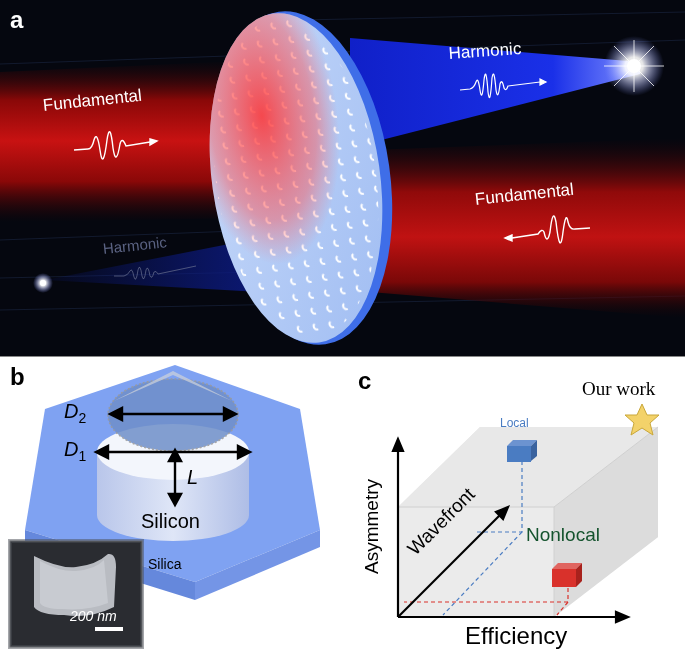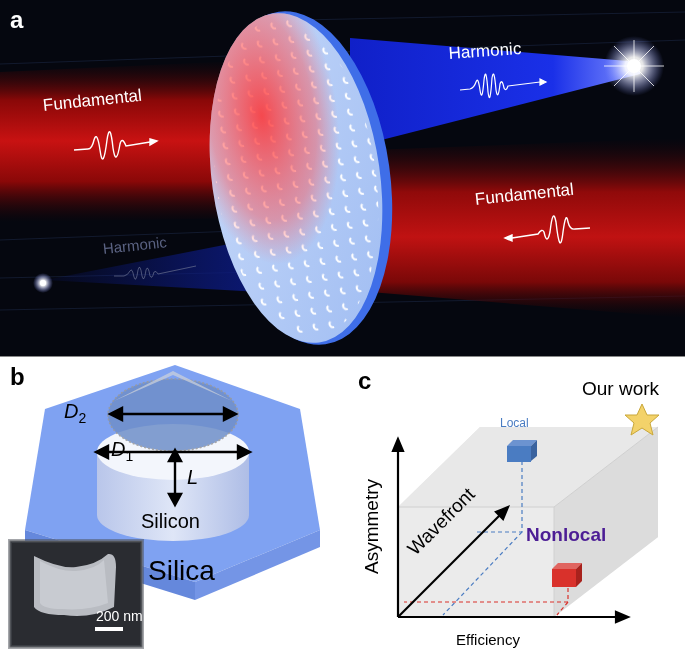--- a/index.html
+++ b/index.html
@@ -160,25 +160,25 @@
       <rect x="10" y="184" width="132" height="106" fill="#2a2c31" stroke="#888" stroke-width="1"></rect>
       <rect x="10" y="184" width="132" height="106" fill="none" stroke="#4a4d55" stroke-width="4" opacity="0.5"></rect>
       <path d="M34 199 Q60 212 76 210 Q96 208 108 197 Q116 196 116 210 L114 250 Q90 262 64 258 Q40 258 34 250 Z" fill="#b9bcc2"></path>
       <path d="M40 204 Q60 215 76 214 Q96 212 104 203 L108 246 Q88 254 62 252 Q44 252 40 246 Z" fill="#cfd2d7" opacity="0.7"></path>
       <rect x="95" y="270" width="28" height="4" fill="#ffffff"></rect>
     </g>
   </svg>
 
   <div class="panel-letter" style="left:10px; top:8px; color:#000;">b</div>
   <div class="t" style="left:64px; top:44px; font-size:20px; font-style:italic;"><span>D</span><sub style="font-style:normal; font-size:14px;">2</sub></div>
-  <div class="t" style="left:64px; top:82px; font-size:20px; font-style:italic;margin-left:47px;"><span>D</span><sub style="font-style:normal; font-size:14px;">1</sub></div>
+  <div class="t" style="left:64px; top:82px; font-size:20px; font-style:italic;"><span>D</span><sub style="font-style:normal; font-size:14px;">1</sub></div>
   <div class="t" style="left:187px; top:110px; font-size:20px; font-style:italic;">L</div>
   <div class="t" style="left:141px; top:154px; font-size:20px;">Silicon</div>
-  <div class="t" style="left:148px; top:200px; font-size:28px;">Silica</div>
-  <div class="t" style="left:96px; top:252px; font-size:14px; color:#fff;">200 nm</div>
+  <div class="t" style="left:148px; top:200px; font-size:14px;">Silica</div>
+  <div class="t" style="left:70px; top:252px; font-size:14px; color:#fff;font-style:italic;">200 nm</div>
 </div>
 
 <div class="panel-c">
   <svg width="345" height="295" viewBox="0 0 345 295">
 
     <polygon points="58,150 140,70 318,70 318,180 214,260 214,150" fill="#e4e4e4" opacity="0.8"></polygon>
     <polygon points="58,150 214,150 214,260 58,260" fill="#ebebeb"></polygon>
     <polygon points="214,150 318,70 318,180 214,260" fill="#dcdcdc"></polygon>
     <polygon points="58,150 140,70 318,70 214,150" fill="#e8e8e8"></polygon>
     <g stroke="#d0d0d0" stroke-width="1" fill="none">
@@ -213,19 +213,19 @@
       <line x1="58" y1="260" x2="58" y2="90"></line>
       <polygon points="58,82 53,94 63,94"></polygon>
       <line x1="58" y1="260" x2="280" y2="260"></line>
       <polygon points="288,260 276,255 276,265"></polygon>
       <line x1="58" y1="260" x2="162" y2="156"></line>
       <polygon points="168,150 156,155 163,162"></polygon>
     </g>
   </svg>
 
   <div class="panel-letter" style="left:18px; top:12px; color:#000;">c</div>
-  <div class="t" style="left:242px; top:22px; font-size:19px;">Our work</div>
+  <div class="t" style="left:242px; top:22px; font-size:19px;font-family:Liberation Serif, serif;">Our work</div>
   <div class="t" style="left:160px; top:60px; font-size:12px; color:#4a7cc2;">Local</div>
-  <div class="t" style="left:186px; top:168px; font-size:19px; color:#4c1d95;font-weight:bold;">Nonlocal</div>
-  <div class="t" style="left:116px; top:267px; font-size:15px;margin-top:8px;">Efficiency</div>
+  <div class="t" style="left:186px; top:168px; font-size:19px; color:#14532d;">Nonlocal</div>
+  <div class="t" style="left:125px; top:267px; font-size:24px;">Efficiency</div>
   <div class="t" style="left:-16px; top:160px; font-size:19px; transform:rotate(-90deg); transform-origin:center;">Asymmetry</div>
   <div class="t" style="left:64px; top:188px; font-size:19px; transform:rotate(-45deg); transform-origin:left top;">Wavefront</div>
 </div>
 
 </body></html>

